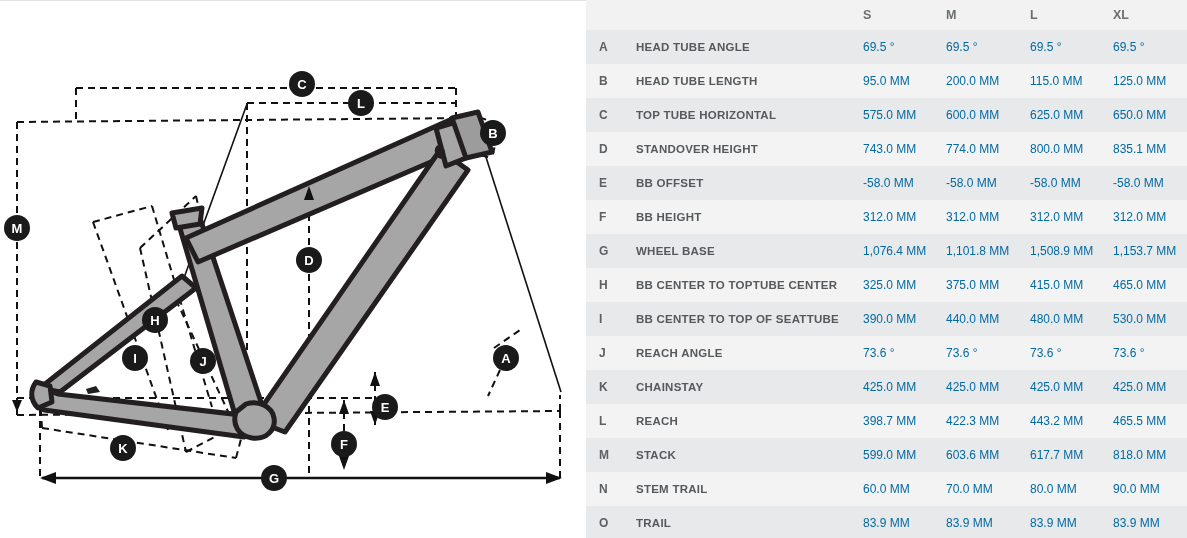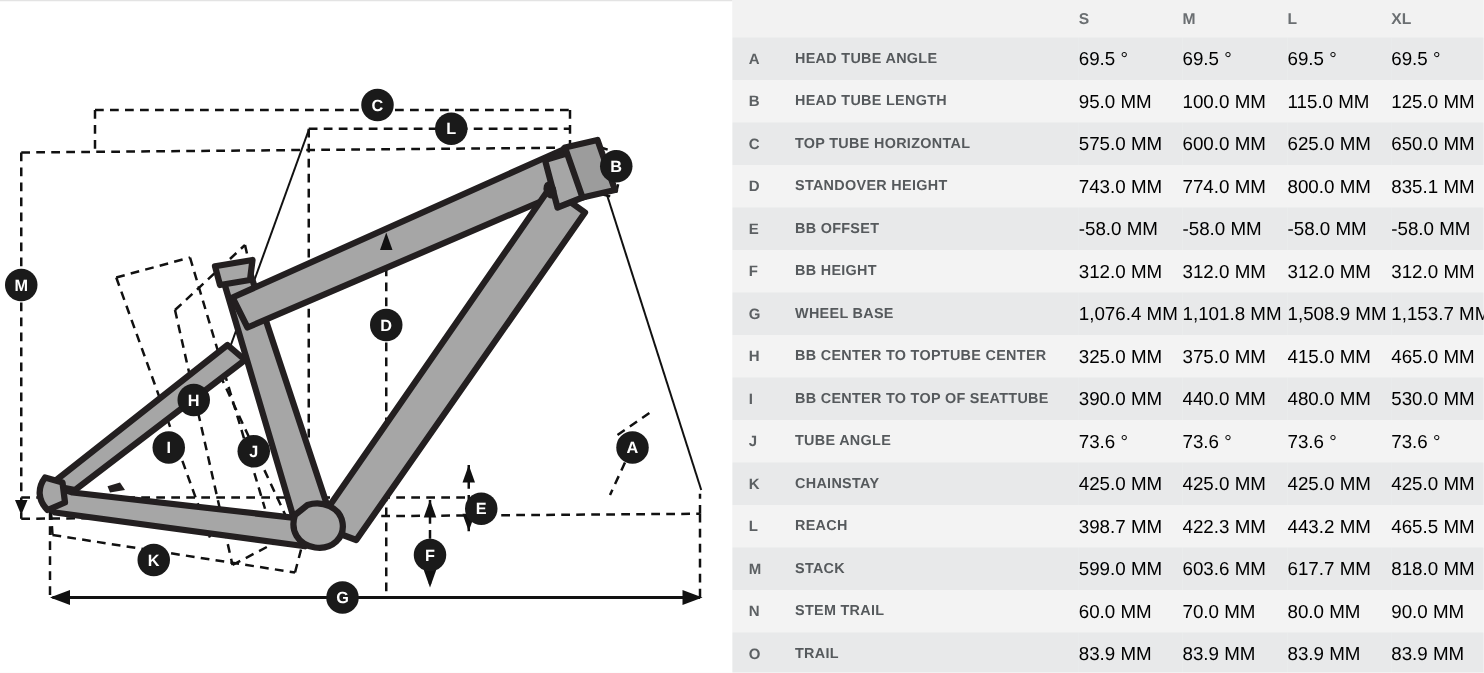--- a/index.html
+++ b/index.html
@@ -54,22 +54,22 @@
     letter-spacing: 0.2px;
   }
   td.label {
     font-size: 11.5px;
     font-weight: bold;
     color: #55595c;
     letter-spacing: 0.25px;
     white-space: nowrap;
   }
   td.val {
-    font-size: 15px;
-    color: #000000;
+    font-size: 12px;
+    color: #0369a1;
     white-space: nowrap;
   }
 
   .c-key   { width: 50px;  padding-left: 13px; }
   .c-label { width: 227px; }
   .c-s     { width: 83px; }
   .c-m     { width: 84px; }
   .c-l     { width: 83px; }
   .c-xl    { width: 74px; }
 
@@ -272,21 +272,21 @@
             <td class="label c-label">HEAD TUBE ANGLE</td>
             <td class="val c-s">69.5 °</td>
             <td class="val c-m">69.5 °</td>
             <td class="val c-l">69.5 °</td>
             <td class="val c-xl">69.5 °</td>
           </tr>
           <tr class="even">
             <td class="key c-key">B</td>
             <td class="label c-label">HEAD TUBE LENGTH</td>
             <td class="val c-s">95.0 MM</td>
-            <td class="val c-m">100.0 MM</td>
+            <td class="val c-m">200.0 MM</td>
             <td class="val c-l">115.0 MM</td>
             <td class="val c-xl">125.0 MM</td>
           </tr>
           <tr class="odd">
             <td class="key c-key">C</td>
             <td class="label c-label">TOP TUBE HORIZONTAL</td>
             <td class="val c-s">575.0 MM</td>
             <td class="val c-m">600.0 MM</td>
             <td class="val c-l">625.0 MM</td>
             <td class="val c-xl">650.0 MM</td>
@@ -334,21 +334,21 @@
           <tr class="odd">
             <td class="key c-key">I</td>
             <td class="label c-label">BB CENTER TO TOP OF SEATTUBE</td>
             <td class="val c-s">390.0 MM</td>
             <td class="val c-m">440.0 MM</td>
             <td class="val c-l">480.0 MM</td>
             <td class="val c-xl">530.0 MM</td>
           </tr>
           <tr class="even">
             <td class="key c-key">J</td>
-            <td class="label c-label">TUBE ANGLE</td>
+            <td class="label c-label">REACH ANGLE</td>
             <td class="val c-s">73.6 °</td>
             <td class="val c-m">73.6 °</td>
             <td class="val c-l">73.6 °</td>
             <td class="val c-xl">73.6 °</td>
           </tr>
           <tr class="odd">
             <td class="key c-key">K</td>
             <td class="label c-label">CHAINSTAY</td>
             <td class="val c-s">425.0 MM</td>
             <td class="val c-m">425.0 MM</td>

